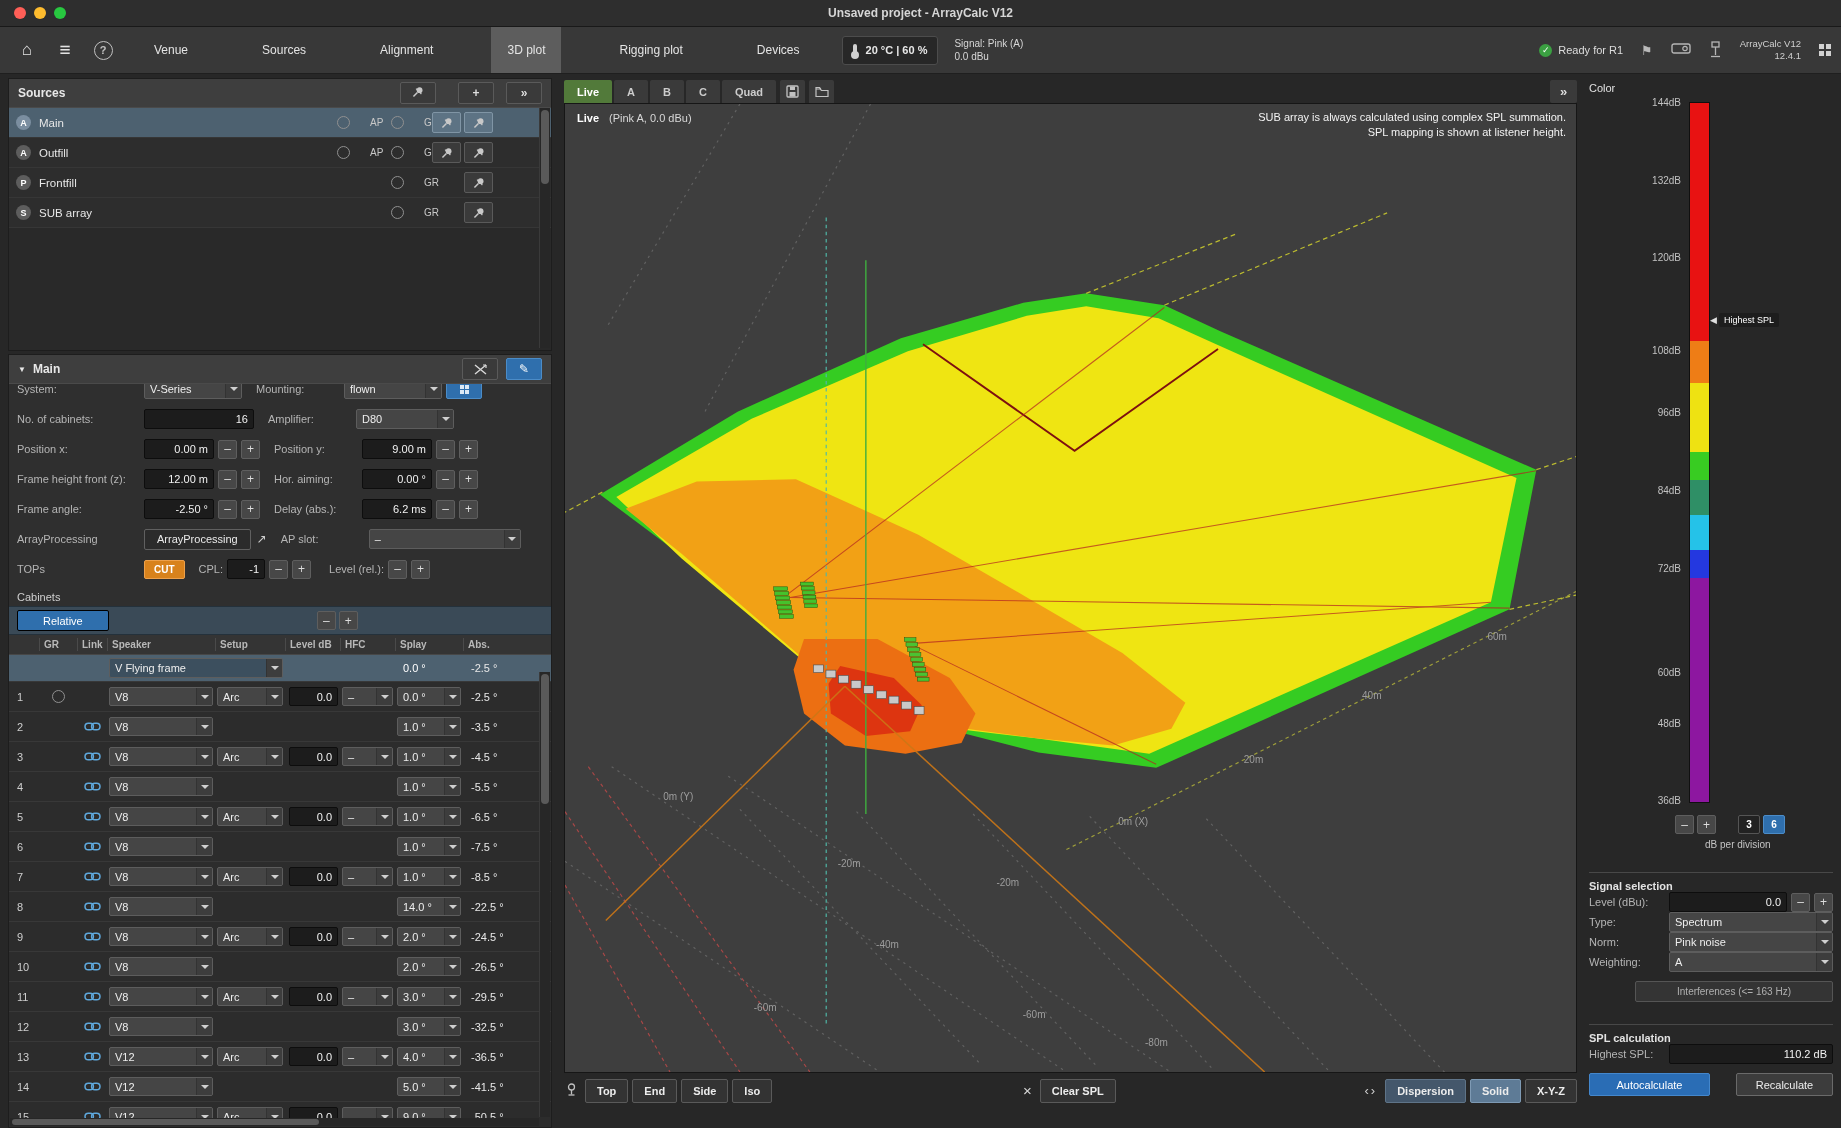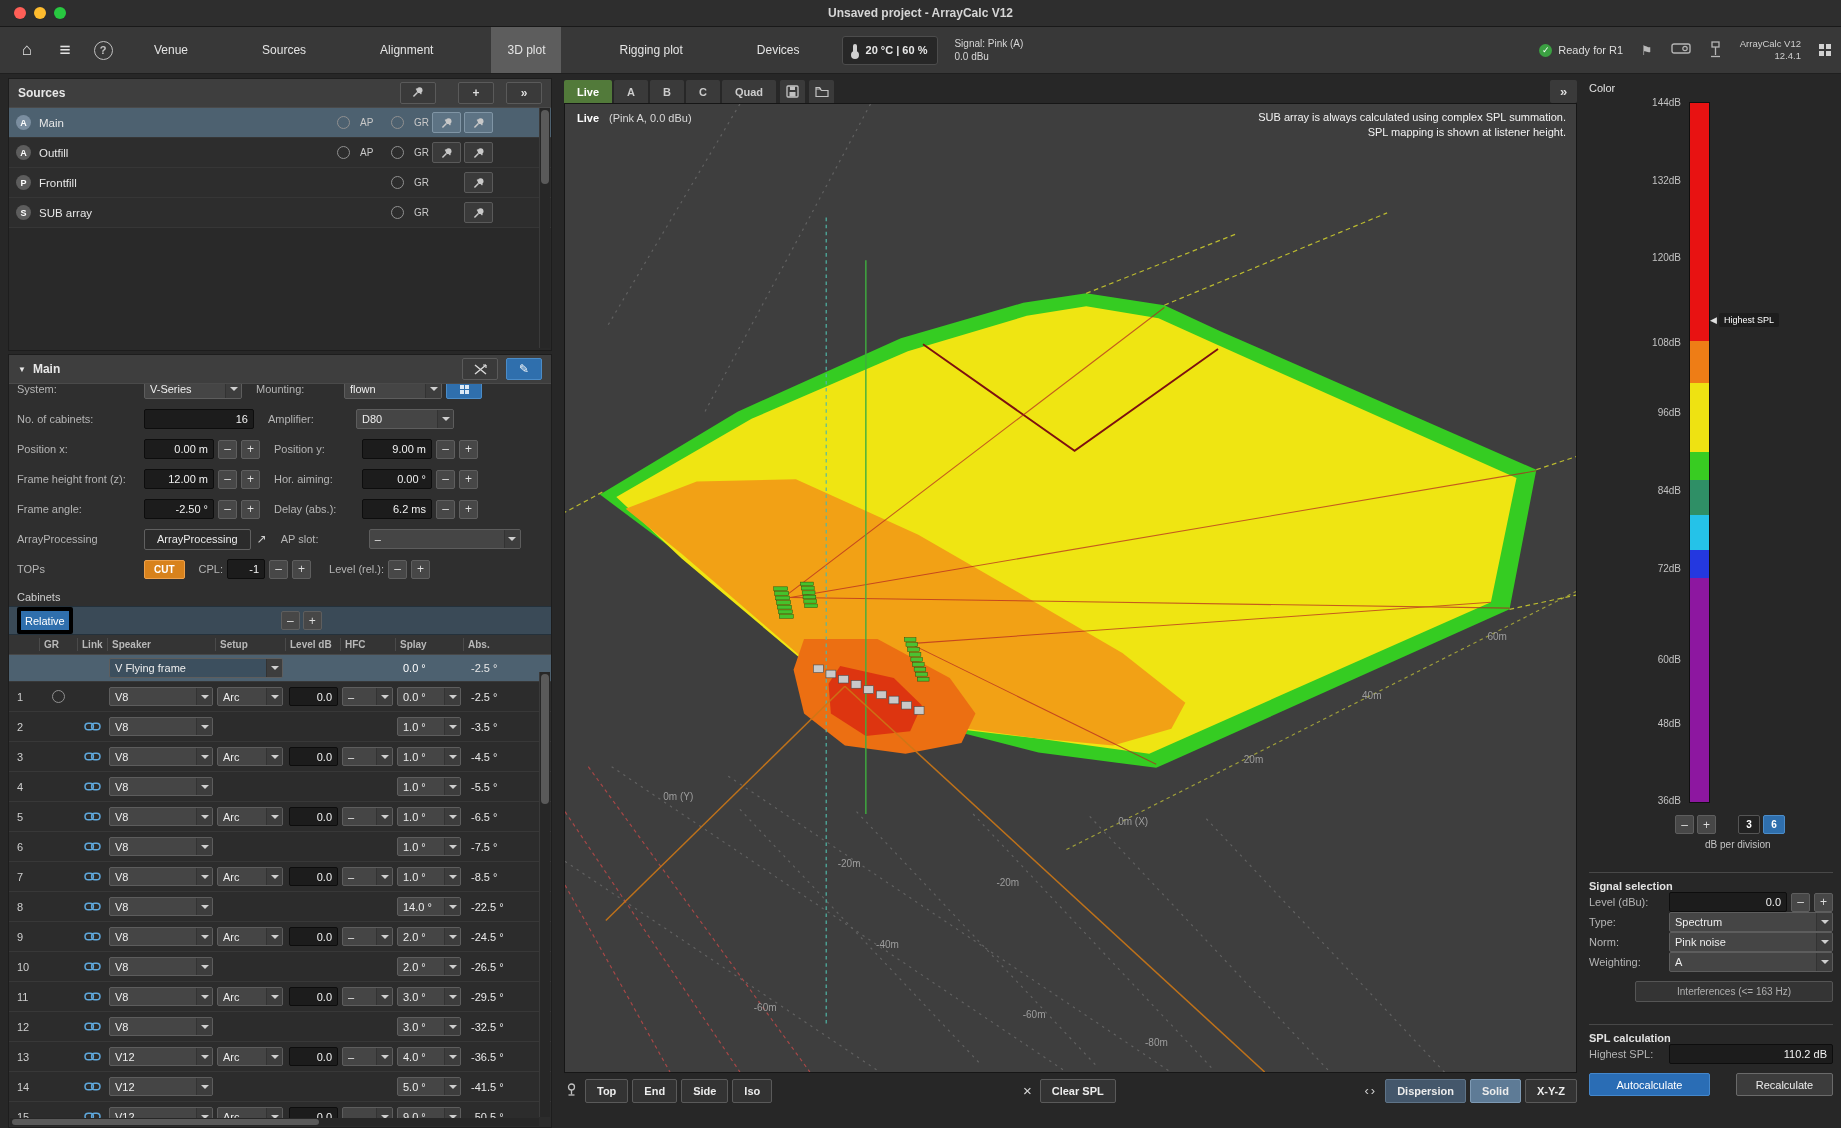--- a/index.html
+++ b/index.html
@@ -39,21 +39,21 @@
   .hdr-btns{margin-left:auto;display:flex;align-items:center;}
   .ibtn{height:20px;min-width:26px;background:#3a3a3a;border:1px solid #5a5a5a;border-radius:2px;display:flex;align-items:center;justify-content:center;color:#ddd;font-size:12px;padding:0 4px;cursor:default;}
   .ibtn.blue{background:#2f6fad;border-color:#4b8cc8;color:#fff;}
   
   .sources-list{flex:1;background:#292929;position:relative;overflow:hidden;}
   .src-row{height:29px;display:flex;align-items:center;padding:0 7px;border-bottom:1px solid #363636;position:relative;background:#2d2d2d;}
   .src-row.selected{background:#4d6170;}
   .src-badge{width:15px;height:15px;border-radius:50%;background:#5d5d5d;color:#fff;font-size:9px;font-weight:bold;display:flex;align-items:center;justify-content:center;margin-right:8px;flex:none;}
   .src-row.selected .src-badge{background:#7b8ea0;}
   .src-name{font-size:11.5px;color:#e6e6e6;}
-  .tgl{position:absolute;display:flex;align-items:center;gap:10px;}
+  .tgl{position:absolute;display:flex;align-items:center;gap:20px;}
   .tgl.ap{left:328px;}.tgl.gr{left:382px;}
   .radio{width:11px;height:11px;border:1px solid #909090;border-radius:50%;background:transparent;display:inline-block;}
   .tgl-label{font-size:10px;color:#c8c8c8;}
   .pins{position:absolute;right:58px;display:flex;gap:3px;}
   .pin-btn{width:27px;height:19px;background:#3a3a3a;border:1px solid #5a5a5a;border-radius:2px;display:flex;align-items:center;justify-content:center;}
   .selected .pin-btn{background:#5d7384;border-color:#8095a5;}
   
   .vscroll{position:absolute;right:1px;width:10px;background:#272727;border-left:1px solid #3a3a3a;}
   .vthumb{position:absolute;left:1px;right:1px;background:#5a5a5a;border-radius:4px;}
   .hscroll{position:absolute;left:1px;right:12px;bottom:1px;height:8px;background:#272727;}
@@ -74,21 +74,21 @@
   .chev{width:15px;align-self:stretch;border-left:1px solid #333;background:#3d3d3d;display:flex;align-items:center;justify-content:center;flex:none;}
   .chev::after{content:'';border:4px solid transparent;border-top-color:#cfcfcf;margin-top:4px;}
   .dd.w96{width:96px;}.dd.w150{width:150px;}
   .mini-grid{display:grid;grid-template-columns:4px 4px;grid-gap:1px;}
   .mini-grid span{width:4px;height:4px;background:#dce9f5;}
   .apbtn{height:19px;padding:0 12px;background:#2b2b2b;border:1px solid #606060;border-radius:2px;color:#eaeaea;font-size:11px;display:flex;align-items:center;}
   .ext{color:#cfcfcf;font-size:12px;margin-left:2px;}
   .cutbtn{height:17px;padding:0 9px;background:#d8821c;border:1px solid #eda04a;border-radius:2px;color:#fff;font-size:10px;font-weight:bold;display:flex;align-items:center;}
   .sec-label{padding:7px 0 3px 8px;color:#cfcfcf;font-size:11px;flex:none;}
   .relative-row{display:flex;align-items:center;height:27px;padding-left:8px;background:#3a4a57;border-top:1px solid #24313b;border-bottom:1px solid #24313b;flex:none;}
-  .relative-btn{height:19px;padding:0 4px;background:#2f6fad;border:4px solid #000000;border-radius:2px;color:#fff;font-size:11px;display:flex;align-items:center;}
+  .relative-btn{height:19px;padding:0 25px;background:#2f6fad;border:1px solid #000000;border-radius:2px;color:#fff;font-size:11px;display:flex;align-items:center;}
   
   .cab-row{display:grid;grid-template-columns:30px 38px 30px 108px 70px 55px 55px 68px 1fr;align-items:center;height:29px;border-bottom:1px solid #383838;flex:none;}
   .cab-head{height:19px;background:#343434;border-bottom:1px solid #474747;}
   .cab-h{font-size:10px;font-weight:bold;color:#b8b8b8;padding:0 4px;border-left:1px solid #4a4a4a;height:13px;display:flex;align-items:center;white-space:nowrap;}
   .cab-rows{flex:1;background:#2c2c2c;overflow:hidden;min-height:0;}
   .cab-row.frame{background:#4d6170;height:26px;}
   .c-num{color:#cfcfcf;font-size:11px;padding-left:8px;}
   .c-gr,.c-link{display:flex;align-items:center;justify-content:center;}
   .c-cell{padding:0 2px;display:flex;align-items:center;}
   .c-abs{font-size:11px;color:#e8e8e8;padding-left:8px;}
@@ -1142,25 +1142,25 @@
     </div>
 
     <div class="right-col">
       <div class="rc-title">Color</div>
 
       <div class="bar-wrap">
         <div id="scale-labels" style="position:absolute;inset:0;">
             <div class="scale-lbl" style="top: -5px;">144dB</div>
             <div class="scale-lbl" style="top: 72.6px;">132dB</div>
             <div class="scale-lbl" style="top: 150.2px;">120dB</div>
-            <div class="scale-lbl" style="top: 235px;">108dB</div>
+            <div class="scale-lbl" style="top: 243px;">108dB</div>
             <div class="scale-lbl" style="top: 305.4px;">96dB</div>
             <div class="scale-lbl" style="top: 383px;">84dB</div>
             <div class="scale-lbl" style="top: 460.6px;">72dB</div>
-            <div class="scale-lbl" style="top: 552px;">60dB</div>
+            <div class="scale-lbl" style="top: 565px;">60dB</div>
             <div class="scale-lbl" style="top: 615.8px;">48dB</div>
             <div class="scale-lbl" style="top: 693.4px;">36dB</div>
           </div>
         <div id="color-bar" style="background: linear-gradient(rgb(232, 18, 18) 0%, rgb(232, 18, 18) 34%, rgb(238, 125, 22) 34%, rgb(238, 125, 22) 40%, rgb(238, 226, 18) 40%, rgb(238, 226, 18) 50%, rgb(56, 204, 34) 50%, rgb(56, 204, 34) 54%, rgb(47, 143, 102) 54%, rgb(47, 143, 102) 59%, rgb(37, 194, 232) 59%, rgb(37, 194, 232) 64%, rgb(36, 56, 224) 64%, rgb(36, 56, 224) 68%, rgb(141, 23, 160) 68%, rgb(141, 23, 160) 100%);"></div>
         <div id="spl-marker" style="top: 210.787px;">
           <span class="marker-arrow">◀</span>
           <span class="marker-label">Highest SPL</span>
         </div>
       </div>
 

